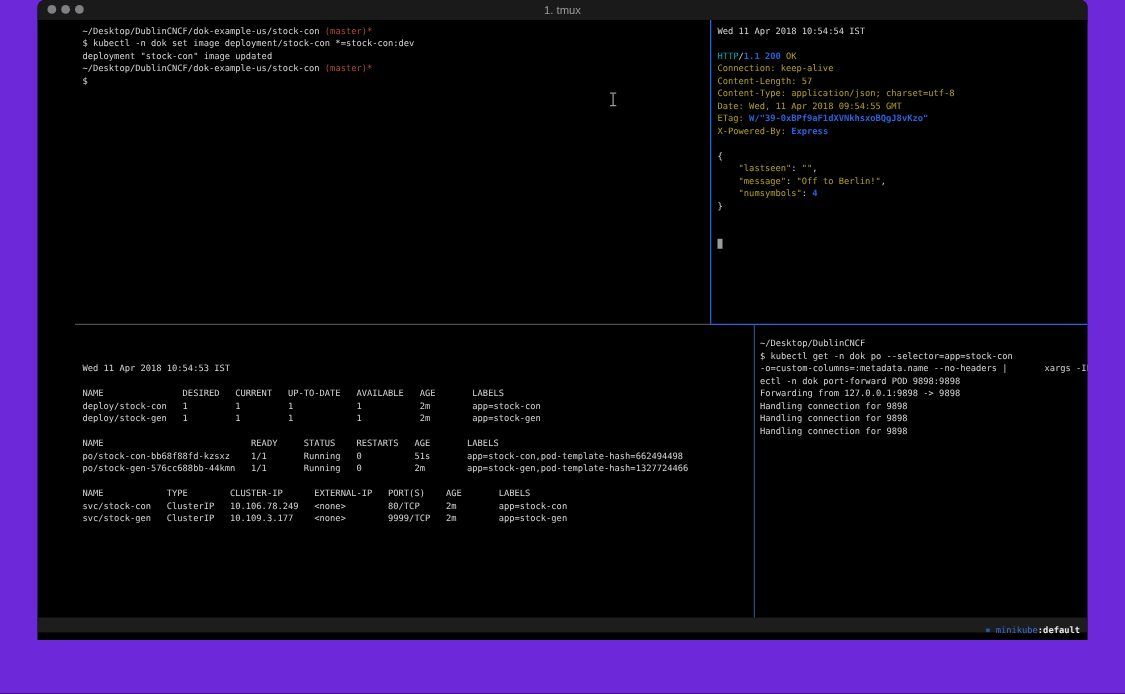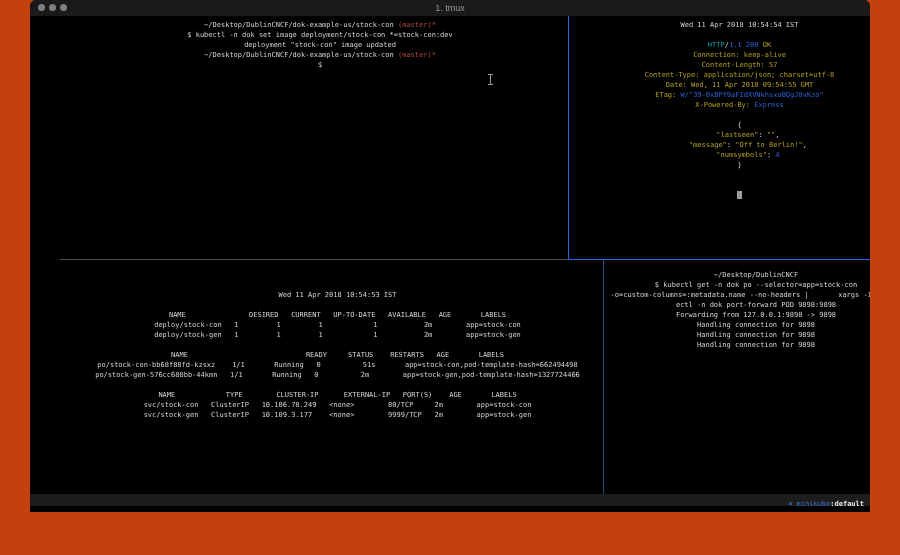--- a/index.html
+++ b/index.html
@@ -1,31 +1,31 @@
 <!DOCTYPE html>
 <html style="--white: #d6d6d6; --yellow: #b3a120; --blue: #2a62d8; --cyan: #00a8b5; --red: #b14a3c; --cursor: #9b9b9b; --active_border: #2468e0; --inactive_border: #4e4e4e; --dim_border: #2a4d7e; --status_blue: #3b6fd4;"><head>
 <meta charset="utf-8">
 <style>
   html,body{margin:0;padding:0;background:#0c0c0c;}
-  .stage{position:relative;width:900px;height:555px;background:#c2410c;overflow:hidden;
+  .stage{position:relative;width:900px;height:555px;background:#6d28d9;overflow:hidden;
          font-family:"DejaVu Sans Mono",monospace;}
   .window{position:absolute;left:30px;top:0;width:840px;height:512px;background:#000;
           border-radius:6px 6px 0 0;overflow:hidden;}
   .titlebar{position:absolute;left:0;top:0;width:100%;height:16px;background:#1a1a1a;
             border-bottom:1px solid #000;}
   .lights{position:absolute;left:8px;top:4px;display:flex;gap:4px;}
   .light{width:7px;height:7px;border-radius:50%;background:#7f7f84;}
   .wtitle{position:absolute;left:0;top:0;width:100%;height:16px;line-height:16px;text-align:center;
           color:#9a9a9a;font-family:"Liberation Sans",sans-serif;font-size:9px;}
-  .pane{position:absolute;overflow:hidden;font-size:7px;line-height:10px;color:var(--white);text-align:center;}
+  .pane{position:absolute;overflow:hidden;font-size:7px;line-height:10px;color:var(--white);}
   .pane .inner{white-space:pre;}
   .tl{white-space:pre;height:10px;}
   .c-white{color:var(--white);}
   .c-yellow{color:var(--yellow);}
-  .c-blue{color:var(--blue);}
+  .c-blue{color:var(--blue);font-weight:bold;}
   .c-cyan{color:var(--cyan);margin-top:23px;}
   .c-red{color:var(--red);}
   .c-cursor{background:var(--cursor);color:transparent;}
   .pane-tl{left:30px;top:16px;width:508px;height:243px;padding:4px 0 0 6px;}
   .pane-tr{left:539px;top:16px;width:331px;height:243px;padding:4px 0 0 5px;}
   .pane-bl{left:30px;top:278px;width:543px;height:234px;padding:12px 0 0 6px;}
   .pane-br{left:574px;top:260px;width:296px;height:234px;padding:10px 0 0 4px;}
   .vdiv1{position:absolute;left:538px;top:16px;width:1px;height:243px;background:var(--active_border);}
   .hdiv-left{position:absolute;left:30px;top:259px;width:508px;height:1px;background:var(--inactive_border);}
   .hdiv-right{position:absolute;left:538px;top:259px;width:332px;height:1px;background:var(--active_border);}

